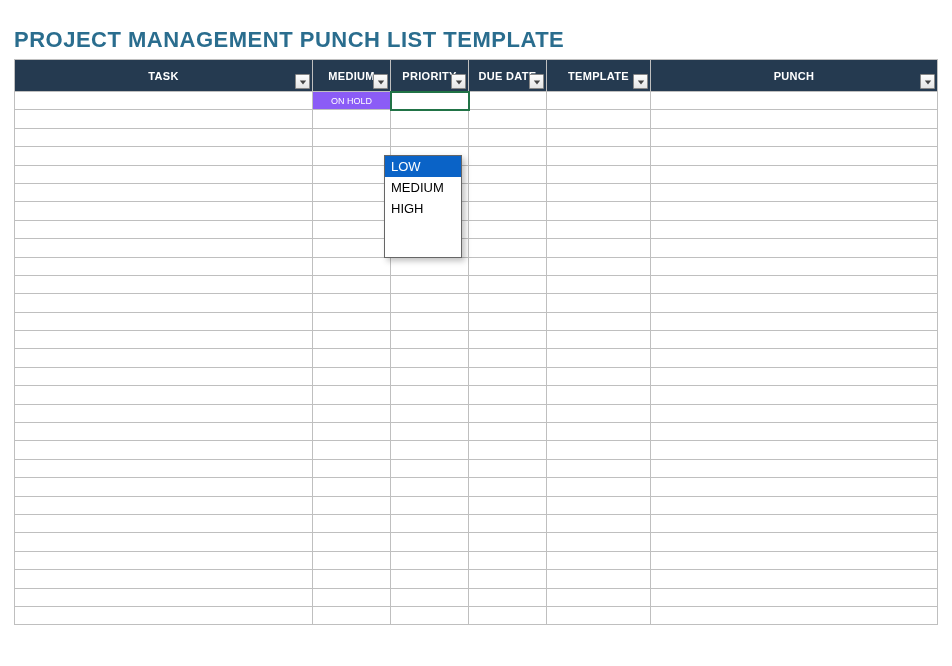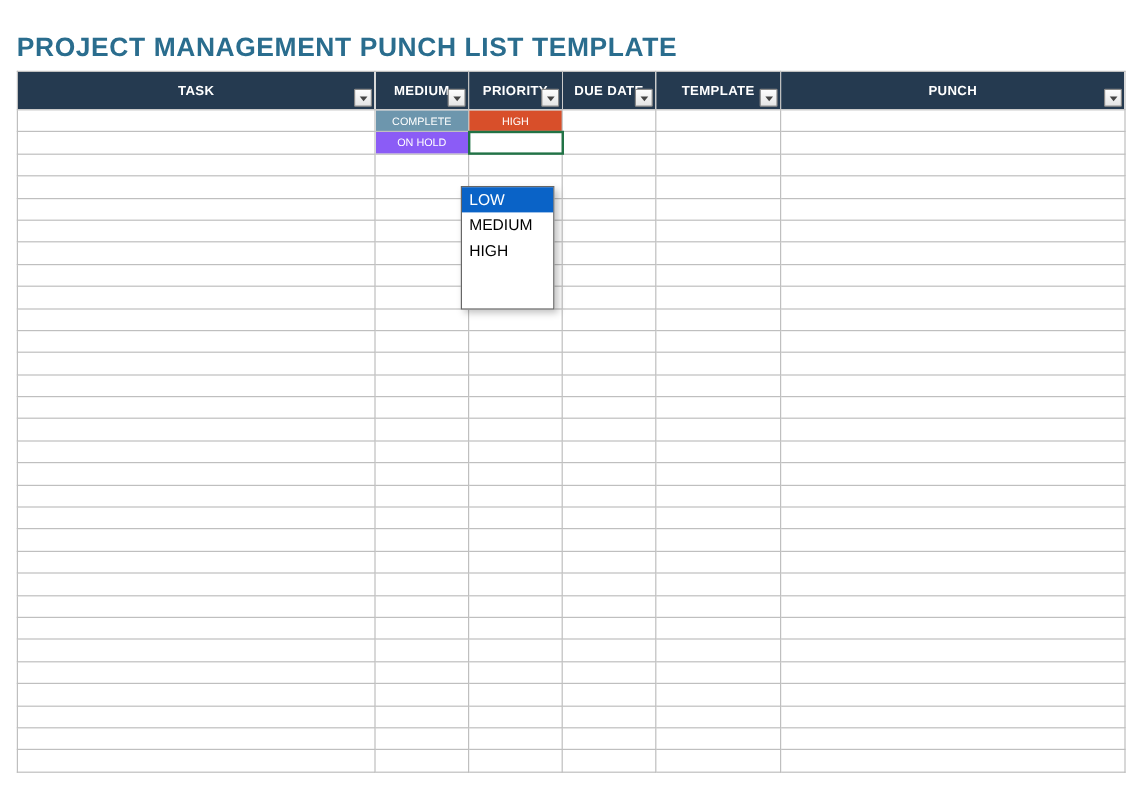--- a/index.html
+++ b/index.html
@@ -180,28 +180,20 @@
           <svg viewBox="0 0 10 10">
               <polygon points="1,3 9,3 5,8" fill="#444"></polygon>
             </svg>
         </span>
       </th>
     </tr>
   </thead>
   <tbody id="tbody">
       <tr>
         <td></td>
-        <td class="status-cell status-complete">COMPLETE</td>
-        <td class="priority-cell priority-high">HIGH</td>
-        <td></td>
-        <td></td>
-        <td></td>
-      </tr>
-      <tr>
-        <td></td>
         <td class="status-cell status-onhold">ON HOLD</td>
         <td class="priority-cell active-cell">
           <span class="cell-dd-btn"></span>
         </td>
         <td></td>
         <td></td>
         <td></td>
       </tr>
       <tr>
         <td></td>

